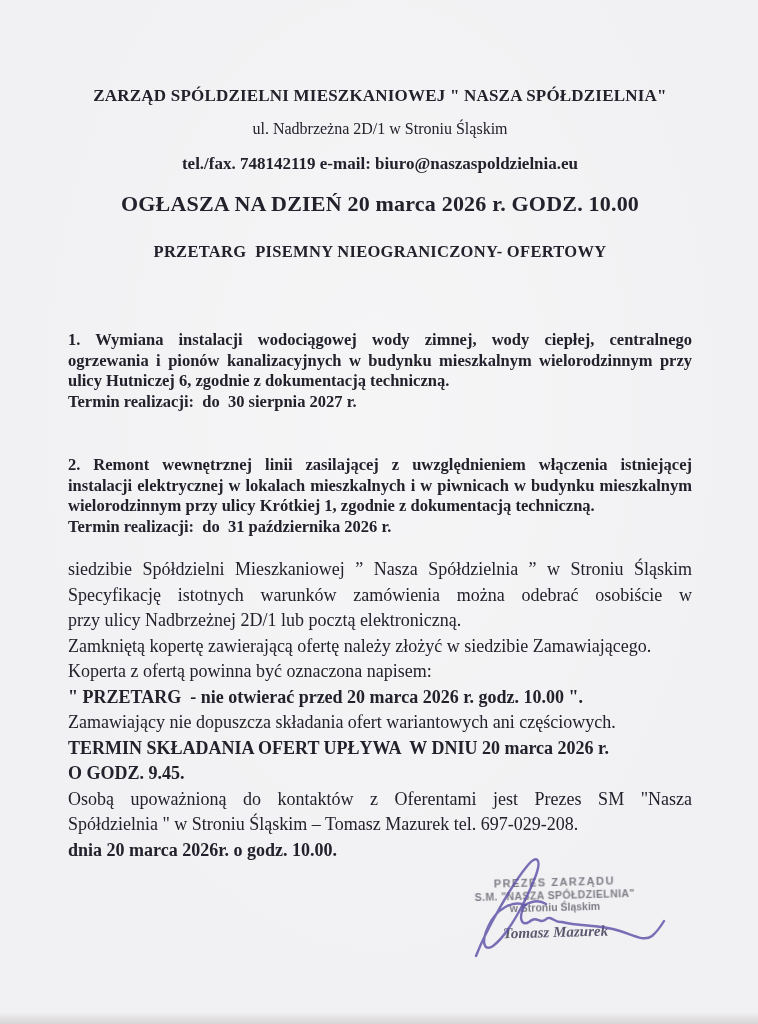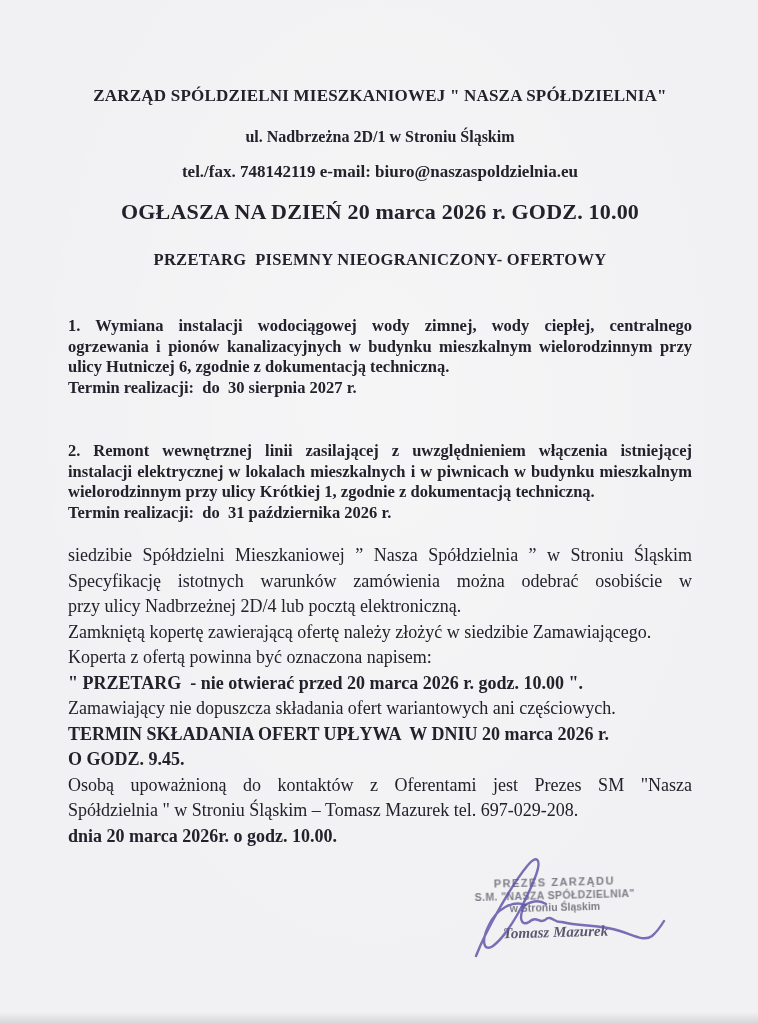--- a/index.html
+++ b/index.html
@@ -18,28 +18,28 @@
   }
   .page::after{ 
     content:"";position:absolute;left:0;right:0;bottom:0;height:12px;
     background:linear-gradient(rgba(0,0,0,0), rgba(120,115,112,.22));
     pointer-events:none;
   }
   .content{position:absolute;left:68px;top:0;width:624px;}
 
   
   .org      {margin-top:86px;  font-size:17px;  line-height:1.2; font-weight:bold; text-align:center; letter-spacing:.2px;}
-  .addr     {margin-top:21px;  font-size:16px;  line-height:1.2; font-weight:bold; text-align:center;}
+  .addr     {margin-top:13px;  font-size:16px;  line-height:1.2; font-weight:normal; text-align:center;}
   .contact  {margin-top:15px;  font-size:17px;  line-height:1.2; font-weight:bold; text-align:center;}
   .announce {margin-top:17px;  font-size:22px;line-height:1.2; font-weight:bold; text-align:center; letter-spacing:.2px;}
   .ttype    {margin-top:25px;  font-size:16.5px;line-height:1.2; font-weight:bold; text-align:center; letter-spacing:.3px; white-space:pre-wrap;}
 
   
   .item{font-size:16.5px;line-height:20.5px;font-weight:bold;}
-  .item1{margin-top:46px;}
+  .item1{margin-top:68px;}
   .item2{margin-top:43px;}
 
   
   .bodytext{margin-top:20px;font-size:18px;line-height:25.5px;}
 
   .ln{white-space:pre-wrap;}
   .ln.j{white-space:normal;text-align:justify;text-align-last:justify;}
   .ln.b{font-weight:bold;}
 
   
@@ -81,21 +81,21 @@
     <div class="item item2">
       <div class="ln j">2.   Remont wewnętrznej linii zasilającej z uwzględnieniem włączenia istniejącej</div>
       <div class="ln j">instalacji elektrycznej w lokalach mieszkalnych i w piwnicach w budynku mieszkalnym</div>
       <div class="ln">wielorodzinnym przy ulicy Krótkiej 1, zgodnie z dokumentacją techniczną.</div>
       <div class="ln">Termin realizacji:  do  31 października 2026 r.</div>
     </div>
 
     <div class="bodytext">
       <div class="ln j">siedzibie Spółdzielni Mieszkaniowej ” Nasza Spółdzielnia ” w Stroniu Śląskim</div>
       <div class="ln j">Specyfikację istotnych warunków zamówienia można odebrać osobiście w</div>
-      <div class="ln">przy ulicy Nadbrzeżnej 2D/4 lub pocztą elektroniczną.</div>
+      <div class="ln">przy ulicy Nadbrzeżnej 2D/1 lub pocztą elektroniczną.</div>
       <div class="ln">Zamkniętą kopertę zawierającą ofertę należy złożyć w siedzibie Zamawiającego.</div>
       <div class="ln">Koperta z ofertą powinna być oznaczona napisem:</div>
       <div class="ln b">" PRZETARG  - nie otwierać przed 20 marca 2026 r. godz. 10.00 ".</div>
       <div class="ln">Zamawiający nie dopuszcza składania ofert wariantowych ani częściowych.</div>
       <div class="ln b">TERMIN SKŁADANIA OFERT UPŁYWA  W DNIU 20 marca 2026 r.</div>
       <div class="ln b">O GODZ. 9.45.</div>
       <div class="ln j">Osobą upoważnioną do kontaktów z Oferentami jest Prezes SM "Nasza</div>
       <div class="ln">Spółdzielnia " w Stroniu Śląskim – Tomasz Mazurek tel. 697-029-208.</div>
       <div class="ln b">dnia 20 marca 2026r. o godz. 10.00.</div>
     </div>

